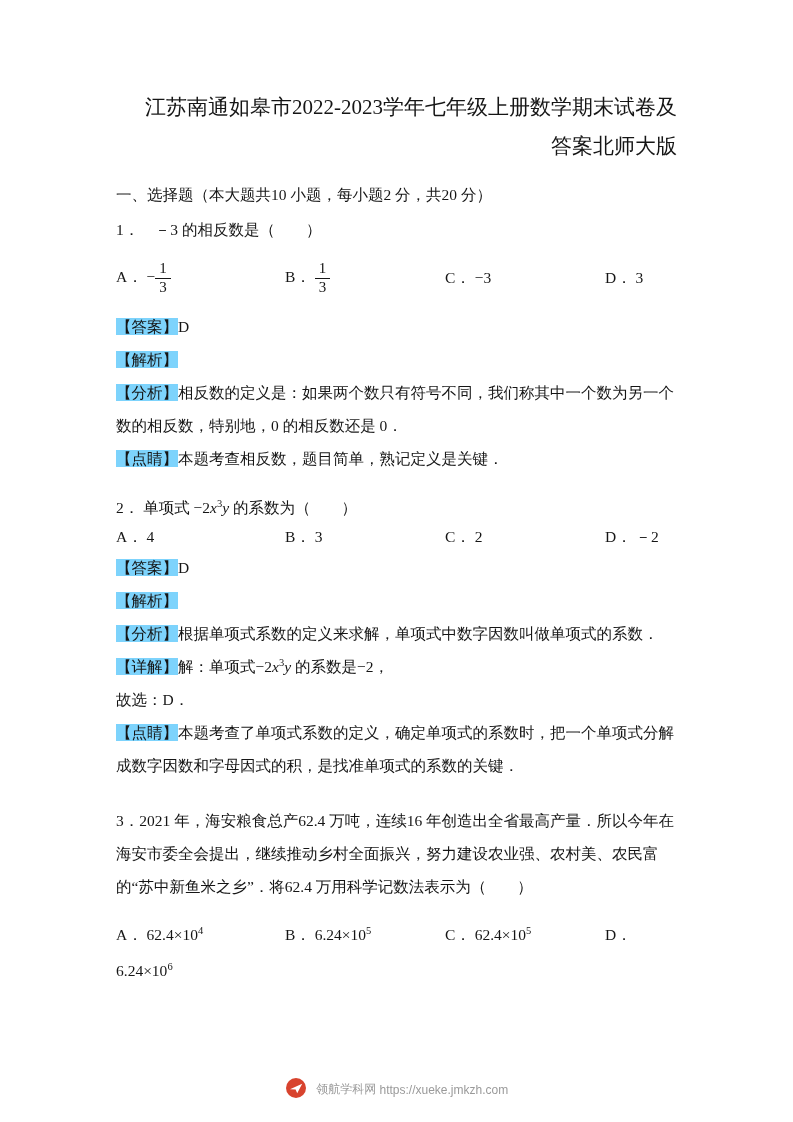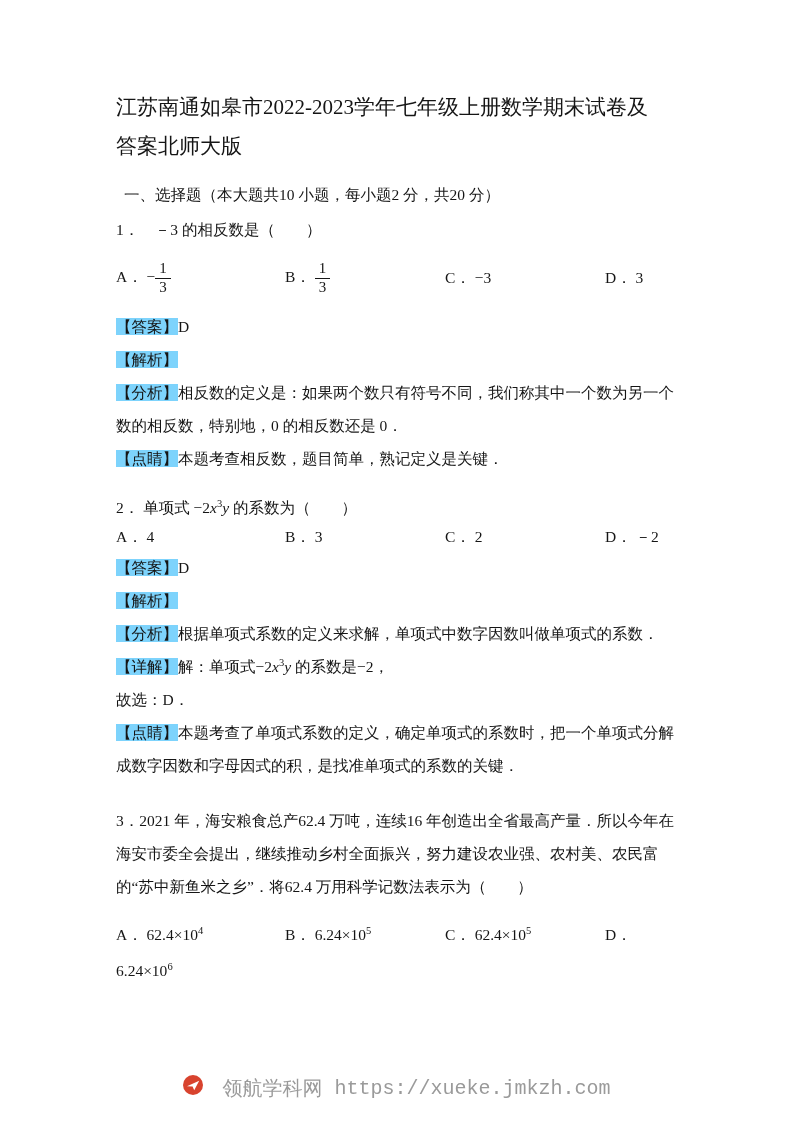--- a/index.html
+++ b/index.html
@@ -3,43 +3,43 @@
 <meta charset="utf-8">
 <style>
   * { margin:0; padding:0; box-sizing:border-box; }
   html,body { background:#ffffff; }
   body {
     width:793px; height:1122px; position:relative; overflow:hidden;
     font-family:"Liberation Serif","DejaVu Serif",serif;
     color:#151515;
   }
   .page { padding:88px 116px 0 116px; }
-  .title { text-align:left; font-size:21px; font-weight:400; line-height:39px; margin-bottom:12px; }
+  .title { text-align:right; font-size:21px; font-weight:400; line-height:39px; margin-bottom:12px; }
   .title .tline { display:block; }
   .line { font-size:15.5px; line-height:33px; font-weight:400; }
-  .section-heading { margin-bottom:2px;margin-left:8px; }
+  .section-heading { margin-bottom:2px; }
   .hl { background:#7dd3fc; }
   .options {
     display:grid; grid-template-columns:169px 160px 160px 1fr;
     font-size:15.5px; align-items:center; margin:3px 0;
   }
   .opt-tall { min-height:58px; }
   .opt { white-space:nowrap; }
   .frac { display:inline-block; vertical-align:middle; text-align:center; line-height:1.05; font-size:15px; }
   .frac .num { display:block; border-bottom:1px solid #151515; padding:0 4px 1px 4px; }
   .frac .den { display:block; padding-top:1px; }
   sup { font-size:10.5px; line-height:0; }
   i { font-style:italic; }
   .mt-q { margin-top:16px; }
   .mt-sm { margin-top:22px; }
   .overflow-line { margin-top:8px; }
   .footer {
     position:absolute; left:0; bottom:20px; width:100%;
-    text-align:center; color:#9a9a9a; font-size:20px;
-    font-family:Liberation Mono, monospace;
+    text-align:center; color:#9a9a9a; font-size:12px;
+    font-family:Liberation Sans, sans-serif;
   }
   .footer .logo { display:inline-block; vertical-align:middle; margin-right:6px; }
   .footer .ftext { vertical-align:middle; }
 </style>
 </head>
 <body>
 
 <div class="page">
 
   <h1 class="title">

